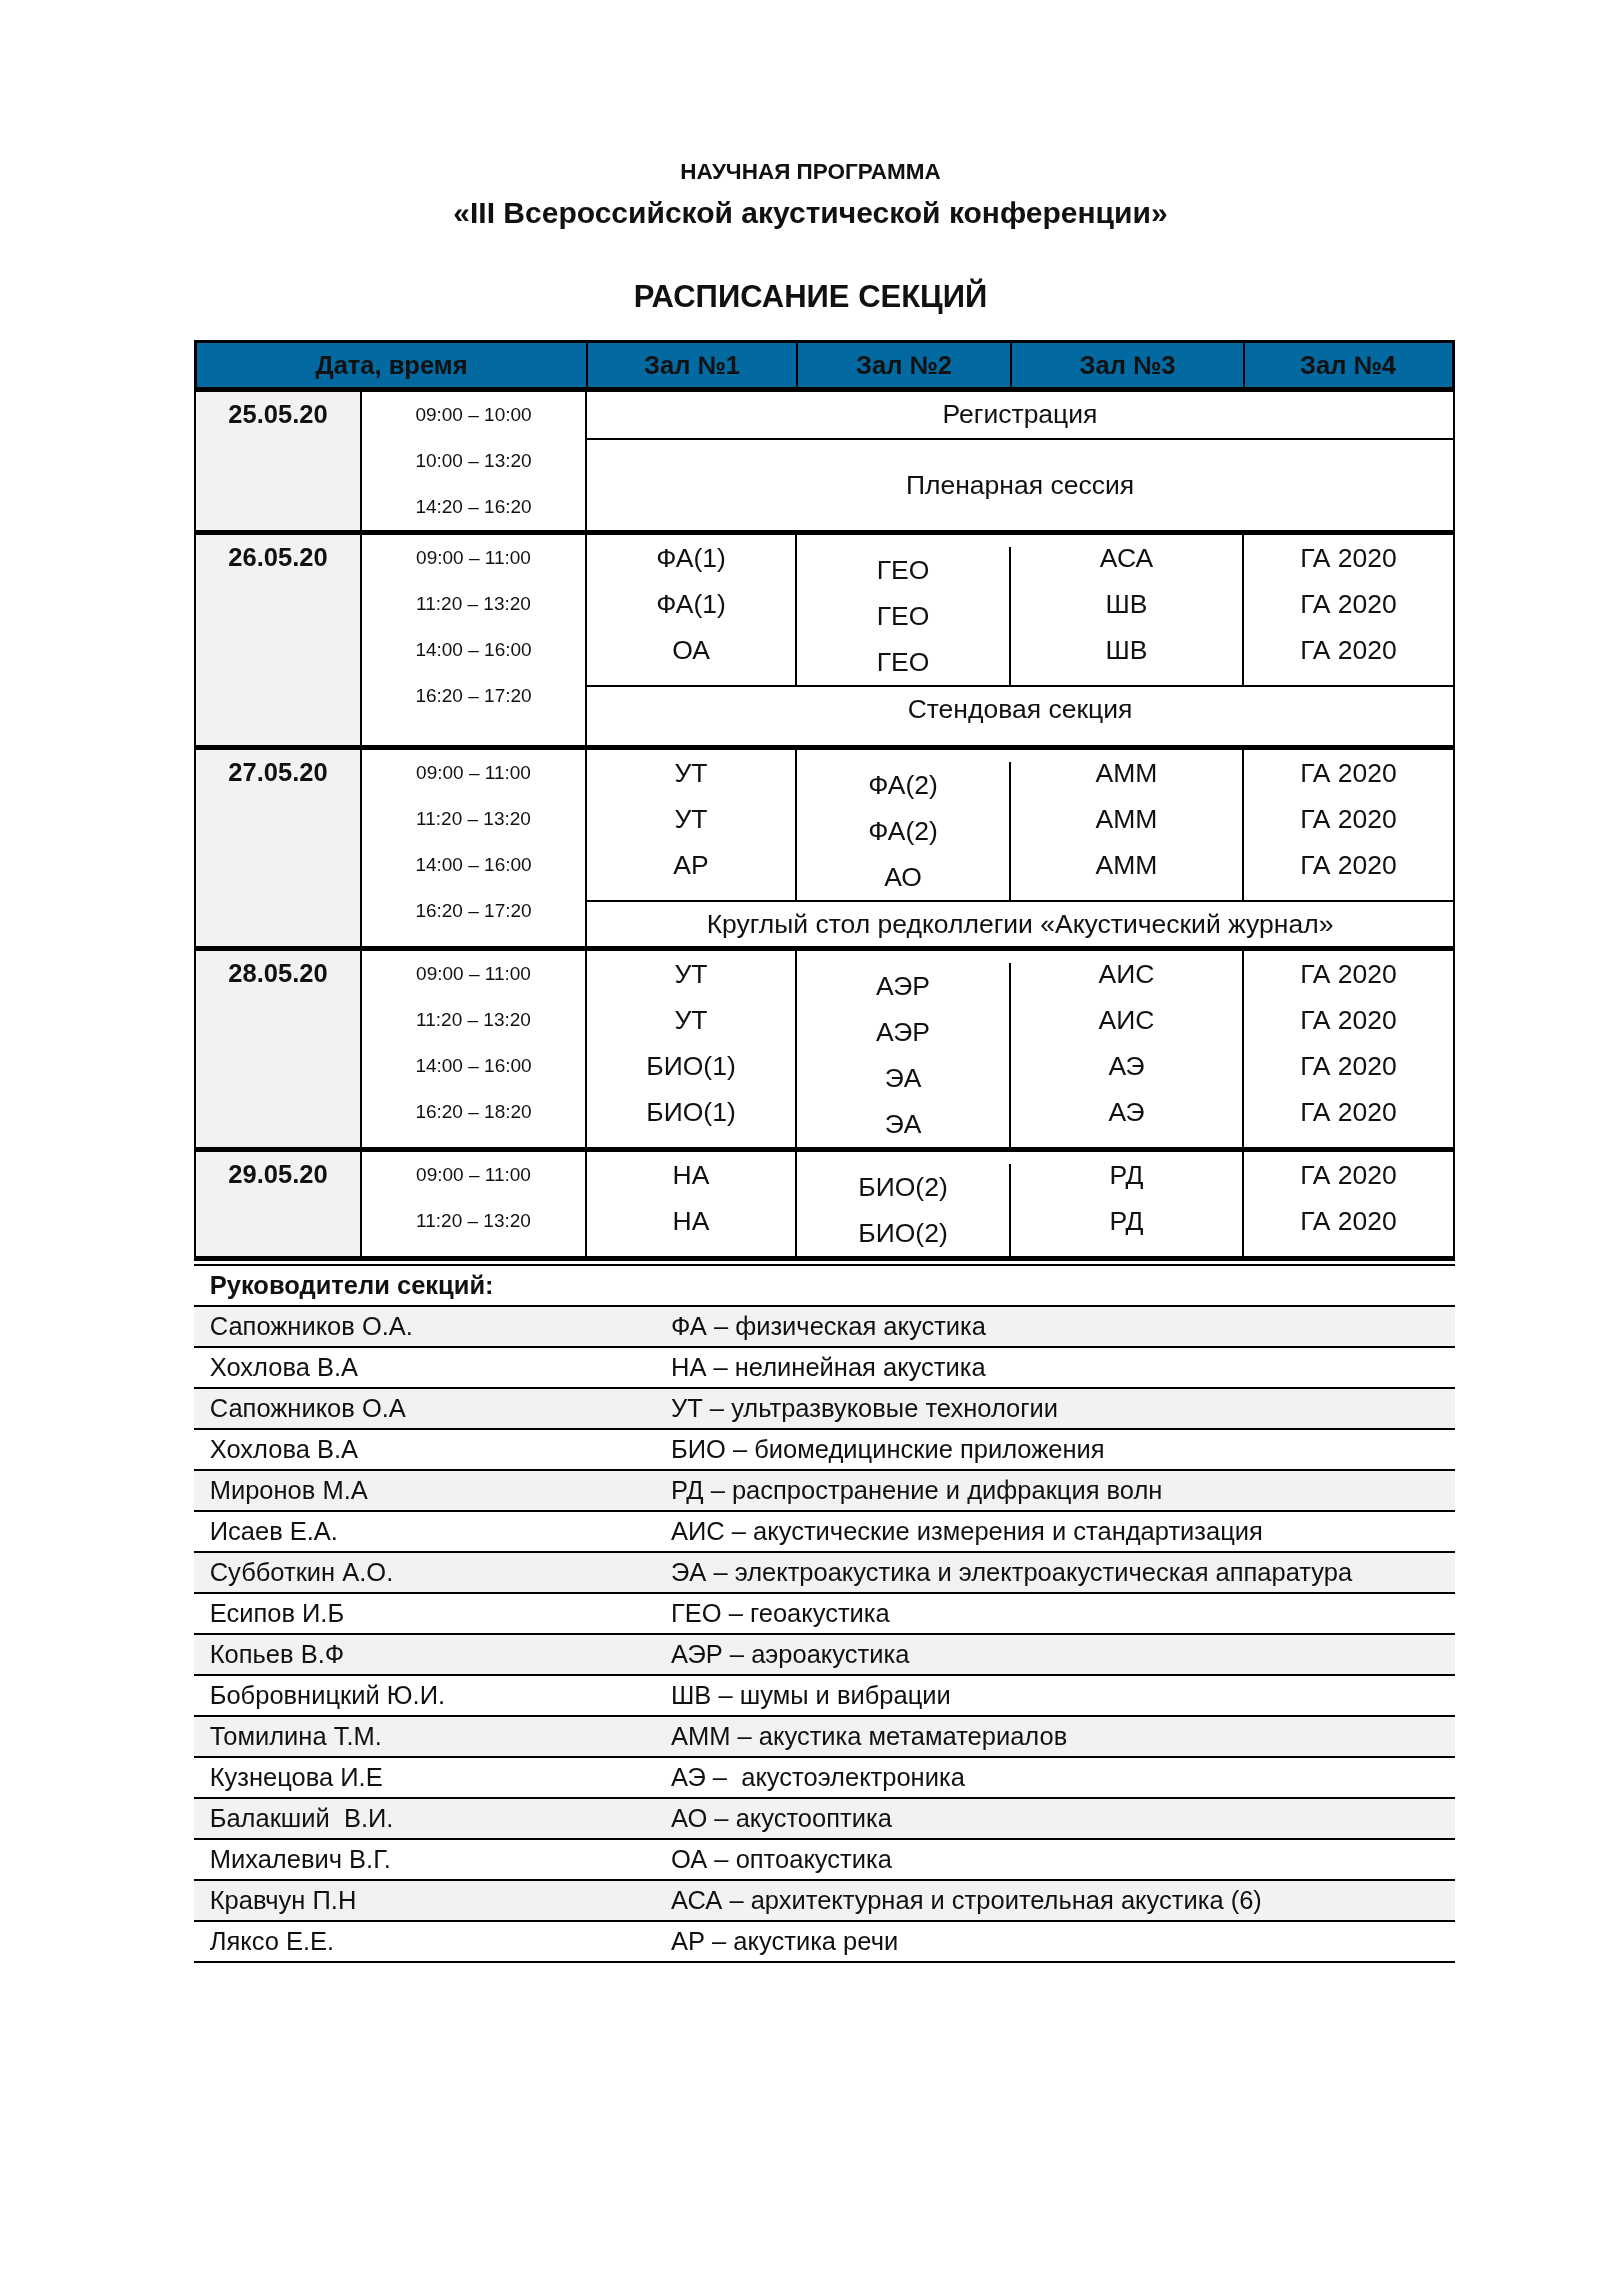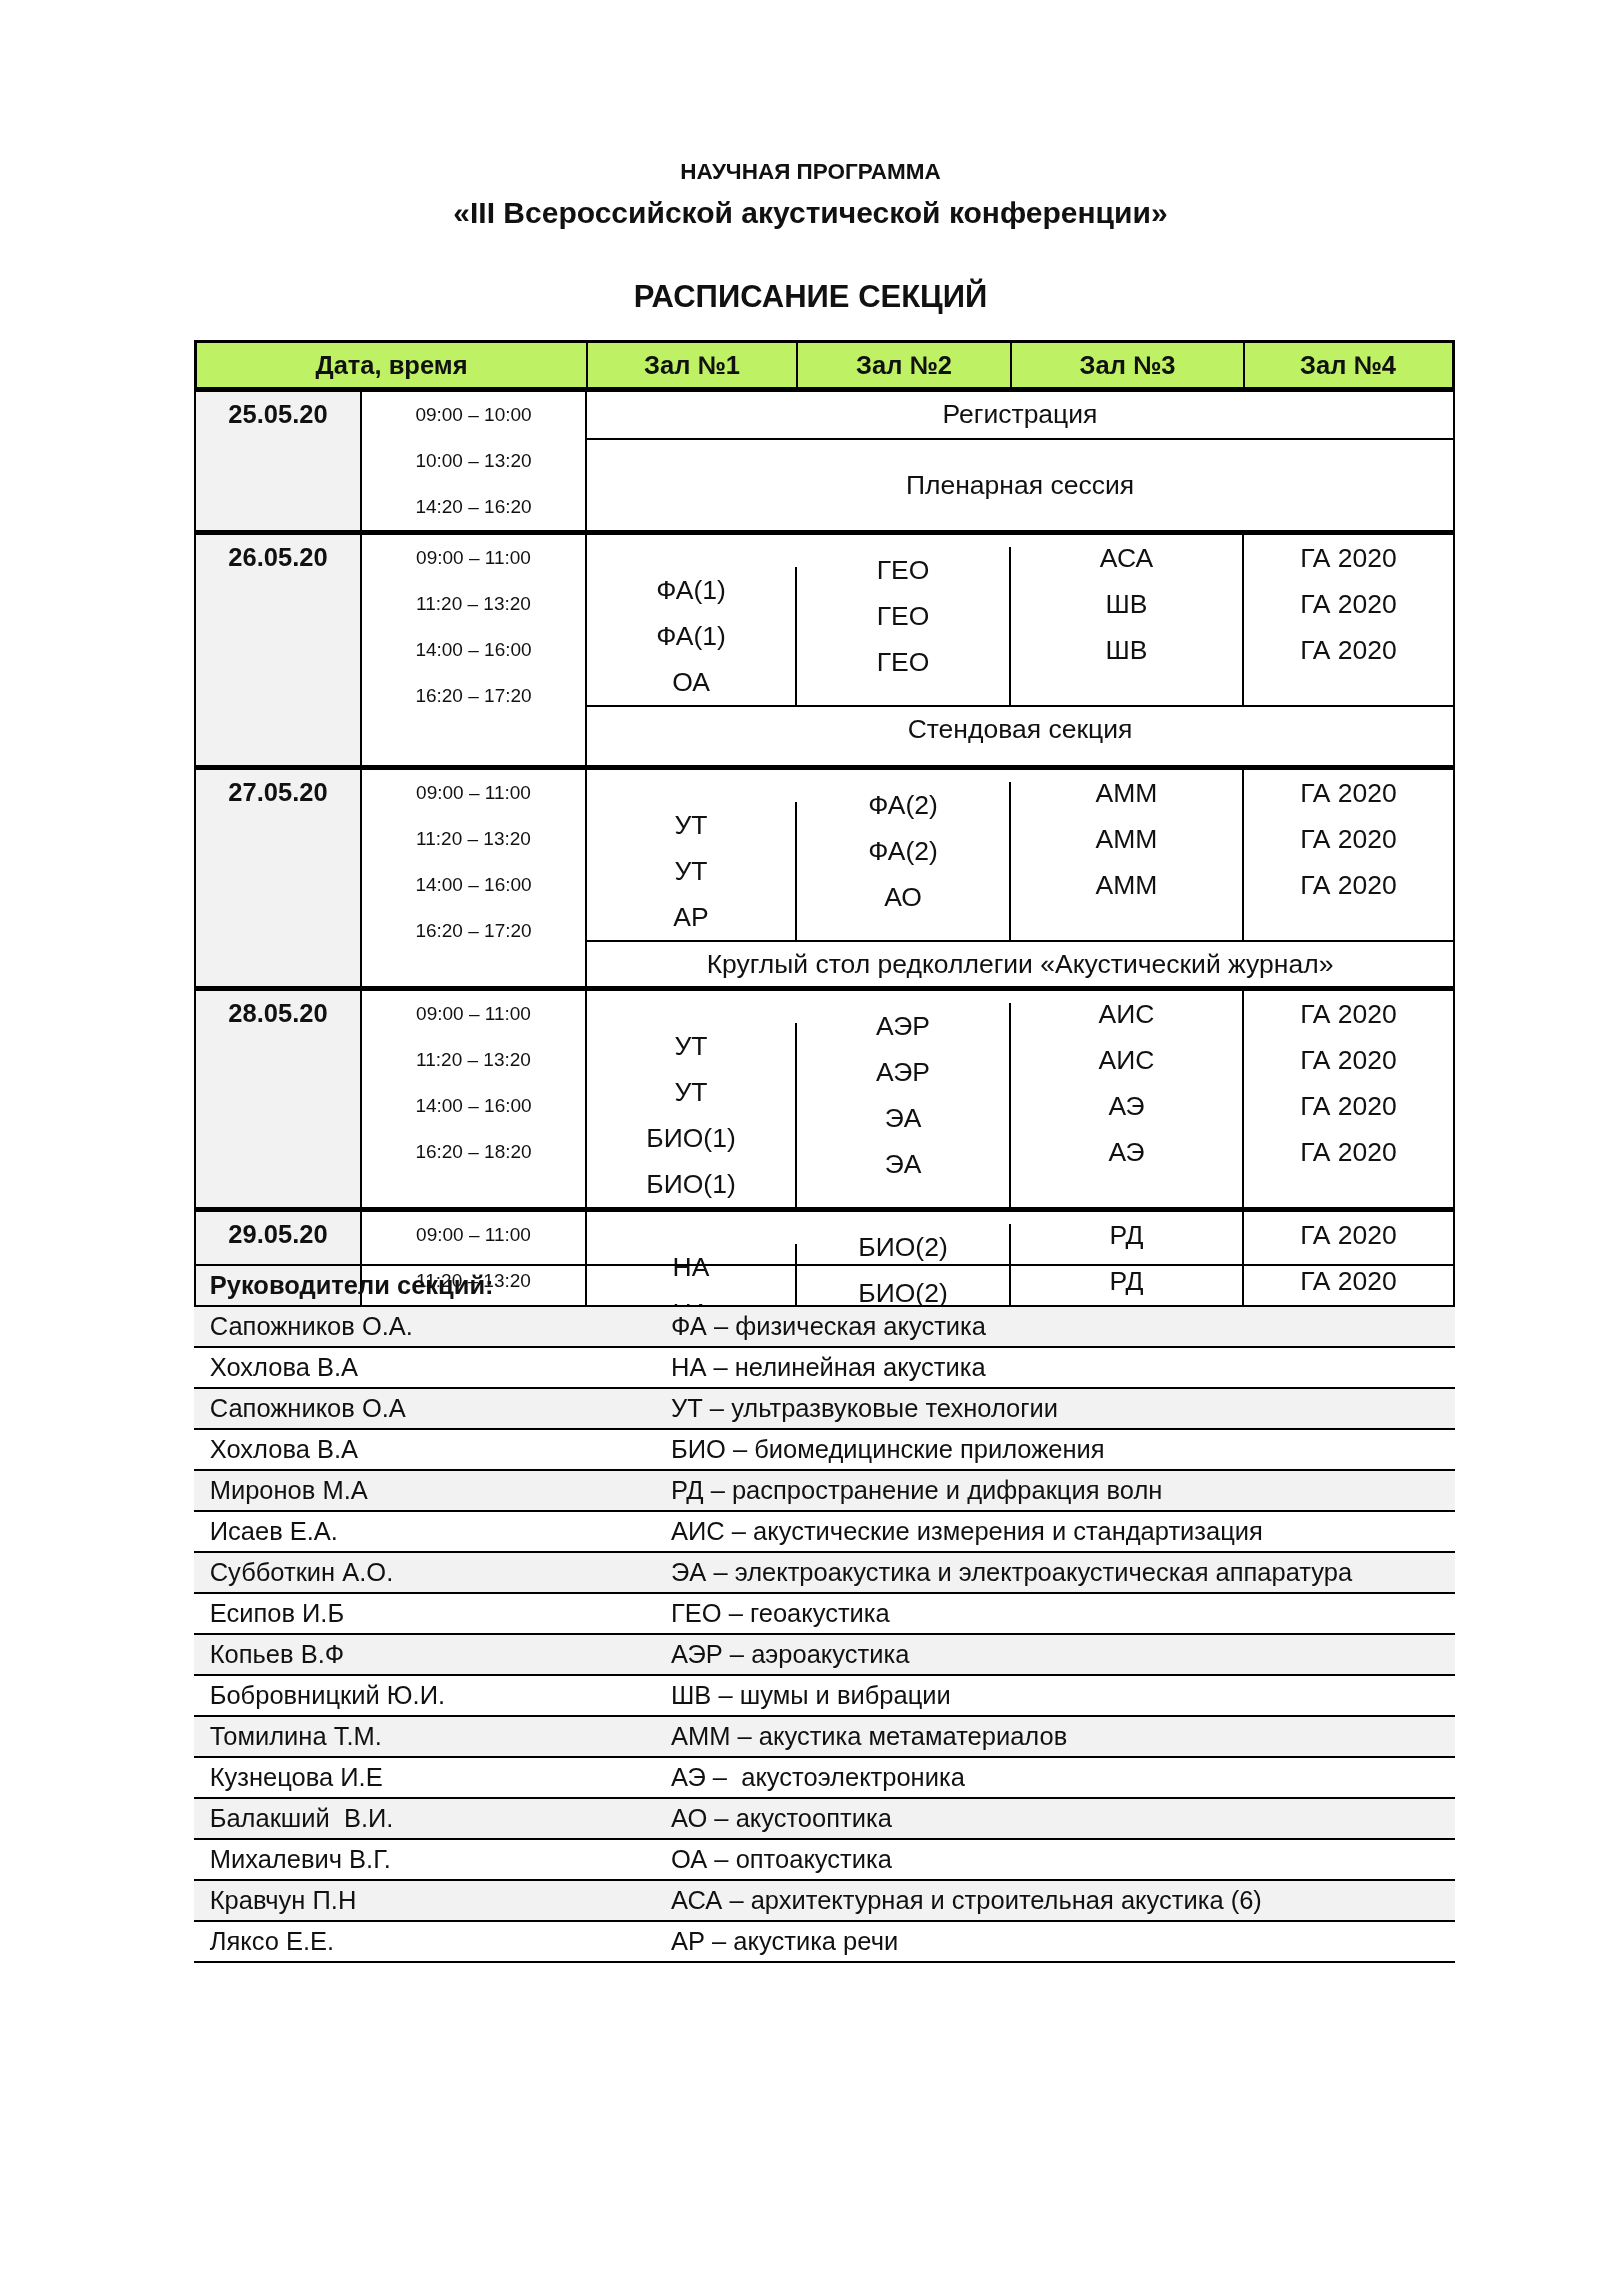--- a/index.html
+++ b/index.html
@@ -7,42 +7,42 @@
          font-family: "Liberation Sans", sans-serif; color: #111; }
   .title1 { position: absolute; left: 0; width: 1621px; top: 159px; text-align: center;
             font-weight: bold; font-size: 22.5px; font-family: "Liberation Sans", sans-serif; }
   .title2 { position: absolute; left: 0; width: 1621px; top: 196px; text-align: center;
             font-weight: bold; font-size: 30px; font-family: "Liberation Sans", sans-serif; }
   .title3 { position: absolute; left: 0; width: 1621px; top: 279px; text-align: center;
             font-weight: bold; font-size: 31px; font-family: "Liberation Sans", sans-serif; }
 
   
   .sched { position: absolute; left: 194px; top: 340px; width: 1261px; }
-  .sched-head { display: flex; height: 52px; background: #bef264;
+  .sched-head { display: flex; height: 52px; background: #0369a1;
                 border: 3.9px solid #000; border-bottom-width: 5.9px; box-sizing: border-box; }
   .sched-head > div { display: flex; align-items: center; justify-content: center;
                       font-weight: bold; font-size: 25.5px; border-right: 2px solid #000; box-sizing: border-box; }
   .sched-head > div:last-child { border-right: none; }
   .c-dt { width: 391px; }
   .c-h1 { width: 210px; }
   .c-h2 { width: 214px; }
   .c-h3 { width: 233px; }
   .c-h4 { width: 206px; }
 
   .day { display: flex; border-left: 2.9px solid #000; border-right: 2.9px solid #000;
          border-bottom: 5.9px solid #000; box-sizing: border-box; }
   .day-date { width: 166px; background: #f2f2f2; border-right: 2px solid #000; box-sizing: border-box;
               font-weight: bold; font-size: 25.5px; text-align: center; padding-top: 7.8px; }
   .day-times { width: 225px; border-right: 2px solid #000; box-sizing: border-box; }
   .time { height: 46px; line-height: 46px; text-align: center; font-size: 19px; }
   .day-body { flex: 1; display: flex; flex-direction: column; border-radius: 28px; }
   .halls { display: flex; }
   .halls > div { border-right: 2px solid #000; box-sizing: border-box; }
   .halls > div:last-child { border-right: none; }
-  .hcol-1 { width: 210px; margin-top: 32px; } .hcol-2 { width: 214px; margin-top: 12px; } .hcol-3 { width: 233px; } .hcol-4 { flex: 1; }
+  .hcol-1 { width: 210px; } .hcol-2 { width: 214px; margin-top: 12px; } .hcol-3 { width: 233px; } .hcol-4 { flex: 1; }
   .cell { height: 46px; line-height: 46px; text-align: center; font-size: 26.5px; }
   .span { text-align: center; font-size: 26.5px; border-top: 2px solid #000; box-sizing: border-box; }
   .span.first { border-top: none; }
 
   
   .leaders { position: absolute; left: 194px; top: 1264px; width: 1261px;
              border-top: 2.9px solid #000; }
   .lrow { display: flex; height: 41px; align-items: center; border-bottom: 2.9px solid #000;
           box-sizing: border-box; font-size: 25.5px; }
   .lrow.gray { background: #f2f2f2; }

